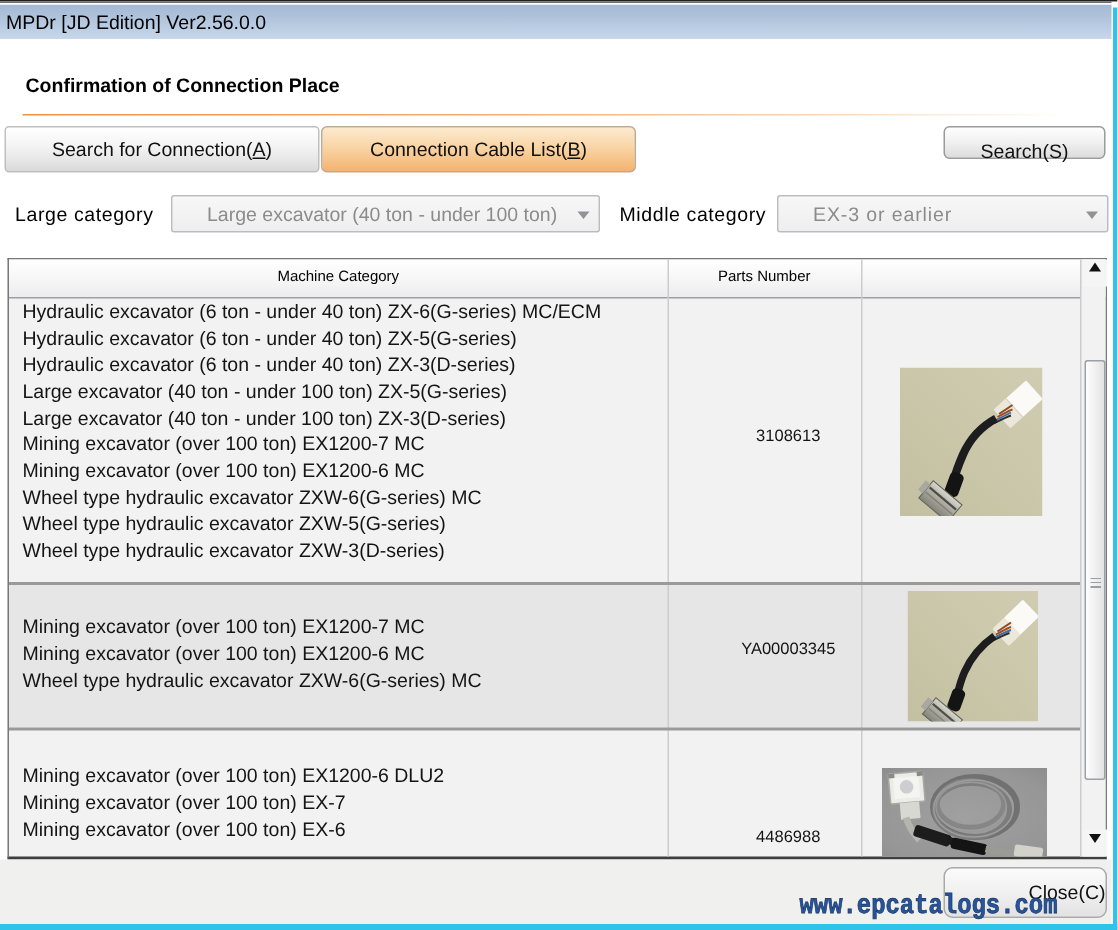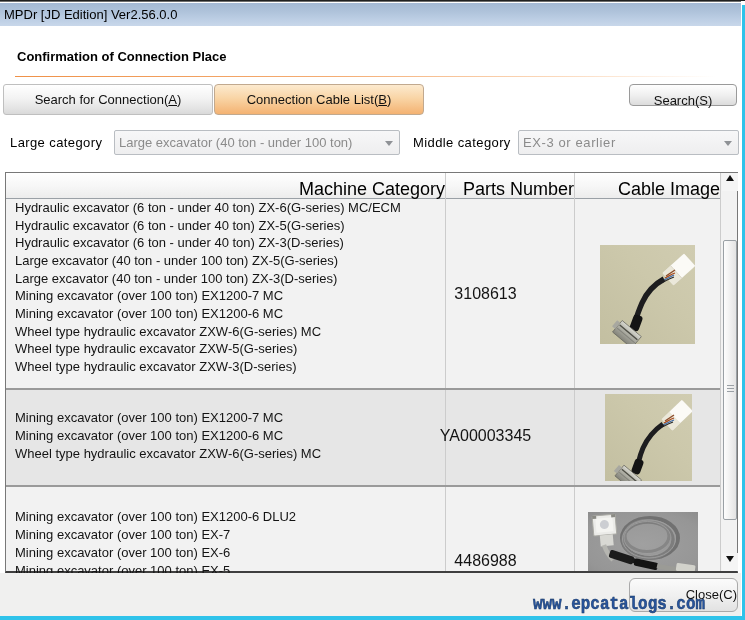--- a/index.html
+++ b/index.html
@@ -23,34 +23,34 @@
 
 .tab{height:31px;top:84px;border-radius:3px;text-align:center;font-size:13px;color:#111;line-height:30px}
 #tab1{left:3px;width:210px;background:linear-gradient(180deg,#ffffff 0%,#f3f3f3 45%,#e4e4e4 80%,#d9d9d9 100%);border:1px solid #bfbfbf}
 #tab2{left:214px;width:210px;background:linear-gradient(180deg,#fceacf 0%,#f9d5a6 45%,#f4b272 100%);border:1px solid #c1a98f;border-radius:4px}
 #searchbtn{left:629px;top:84px;width:108px;height:22px;border-radius:4px;border:1px solid #9a9a9a;background:linear-gradient(180deg,#fefefe 0%,#f0f0f0 50%,#dcdcdc 100%);text-align:center;font-size:13px;line-height:31px;color:#111}
 
 
 .lbl{top:135px;font-size:13px;color:#000;letter-spacing:0.4px}
 #lbl1{left:10px}
 #lbl2{left:413px}
-.dd{top:130px;height:25px;border:1px solid #b9bdc2;border-radius:2px;background:linear-gradient(180deg,#f7f7f8 0%,#eeeeef 100%);font-size:13px;color:#8b8b8b;line-height:23px;padding-left:4px;white-space:nowrap;overflow:hidden}
+.dd{top:130px;height:25px;border:1px solid #b9bdc2;border-radius:2px;background:linear-gradient(180deg,#f7f7f8 0%,#eeeeef 100%);font-size:13px;color:#8b8b8b;line-height:23px;padding-left:23px;white-space:nowrap;overflow:hidden}
 #dd1{left:114px;width:286px}
 #dd2{left:518px;width:221px;letter-spacing:0.6px}
 .ddarrow{position:absolute;top:10px;right:6px;width:0;height:0;border-left:4.5px solid transparent;border-right:4.5px solid transparent;border-top:5px solid #8f9296}
 
 
 #table{left:5px;top:172px;width:733px;height:401px;border:1px solid #787878;border-bottom:2px solid #3f3f3f;background:#f2f2f2}
 #thead{position:absolute;left:0;top:0;width:731px;height:26px;background:linear-gradient(180deg,#ffffff 0%,#f6f6f6 55%,#ececec 100%);border-bottom:1px solid #9aa0a6}
-.hlabel{position:absolute;top:6px;font-size:18px;color:#000;text-align:right}
+.hlabel{position:absolute;top:6px;font-size:10px;color:#000;text-align:center}
 .vsep{position:absolute;top:0;width:1px;height:398px;background:#cccccc}
 .hsep{position:absolute;left:0;width:714px;height:2px;background:#9a9a9a}
 #block2{position:absolute;left:0;top:217px;width:714px;height:95px;background:#e6e6e6}
 .cattext{position:absolute;left:9px;font-size:13px;color:#141414;white-space:nowrap}
-.pnum{position:absolute;font-size:16px;color:#141414;text-align:center;width:129px;left:415px}
+.pnum{position:absolute;font-size:11px;color:#141414;text-align:center;width:129px;left:455px}
 
 
 #sbar{position:absolute;left:714px;top:0;width:17px;height:398px;background:#f2f2f2;border-left:1px solid #cccccc}
 .sbtn{position:absolute;left:1px;width:16px;height:18px;background:#f5f5f5}
 #sthumb{position:absolute;left:1.5px;top:67px;width:14px;height:280px;border:1px solid #9aa0a5;border-radius:2px;background:linear-gradient(90deg,#fdfdfd 0%,#eeeeee 60%,#e3e3e3 100%)}
 #sgrip{position:absolute;left:3px;top:144px;width:7px;height:8px;background:repeating-linear-gradient(180deg,#9aa0a5 0,#9aa0a5 1px,transparent 1px,transparent 3px)}
 .arrow-up{position:absolute;left:4px;top:2px;width:0;height:0;border-left:4px solid transparent;border-right:4px solid transparent;border-bottom:6px solid #111}
 .arrow-dn{position:absolute;left:4px;top:3px;width:0;height:0;border-left:4px solid transparent;border-right:4px solid transparent;border-top:6px solid #111}
 
 
@@ -76,21 +76,20 @@
 <div class="abs lbl" id="lbl1">Large category</div>
 <div class="abs dd" id="dd1">Large excavator (40 ton - under 100 ton)<span class="ddarrow"></span></div>
 <div class="abs lbl" id="lbl2">Middle category</div>
 <div class="abs dd" id="dd2">EX-3 or earlier<span class="ddarrow"></span></div>
 
 <div class="abs" id="table">
   <div id="block2"></div>
   <div id="thead">
     <div class="hlabel" style="left:0;width:439px">Machine Category</div>
     <div class="hlabel" style="left:439px;width:129px">Parts Number</div>
-    <div class="hlabel" style="left:568px;width:146px">Cable Image</div>
   </div>
   <div class="vsep" style="left:439px"></div>
   <div class="vsep" style="left:568px"></div>
   <div class="hsep" style="top:215px"></div>
   <div class="hsep" style="top:312px"></div>
 
   <div class="cattext" style="top:27px">Hydraulic excavator (6 ton - under 40 ton) ZX-6(G-series) MC/ECM</div>
   <div class="cattext" style="top:45px">Hydraulic excavator (6 ton - under 40 ton) ZX-5(G-series)</div>
   <div class="cattext" style="top:62px">Hydraulic excavator (6 ton - under 40 ton) ZX-3(D-series)</div>
   <div class="cattext" style="top:80px">Large excavator (40 ton - under 100 ton) ZX-5(G-series)</div>
@@ -101,21 +100,20 @@
   <div class="cattext" style="top:168px">Wheel type hydraulic excavator ZXW-5(G-series)</div>
   <div class="cattext" style="top:186px">Wheel type hydraulic excavator ZXW-3(D-series)</div>
 
   <div class="cattext" style="top:237px">Mining excavator (over 100 ton) EX1200-7 MC</div>
   <div class="cattext" style="top:255px">Mining excavator (over 100 ton) EX1200-6 MC</div>
   <div class="cattext" style="top:273px">Wheel type hydraulic excavator ZXW-6(G-series) MC</div>
 
   <div class="cattext" style="top:336px">Mining excavator (over 100 ton) EX1200-6 DLU2</div>
   <div class="cattext" style="top:354px">Mining excavator (over 100 ton) EX-7</div>
   <div class="cattext" style="top:372px">Mining excavator (over 100 ton) EX-6</div>
-  <div class="cattext" style="top:390px">Mining excavator (over 100 ton) EX-5</div>
 
   <div class="pnum" style="top:112px">3108613</div>
   <div class="pnum" style="top:254px">YA00003345</div>
   <div class="pnum" style="top:379px">4486988</div>
 
   <div id="sbar">
     <div class="sbtn" style="top:0">
         <span class="arrow-up"></span>
       </div>
     <div id="sthumb">

